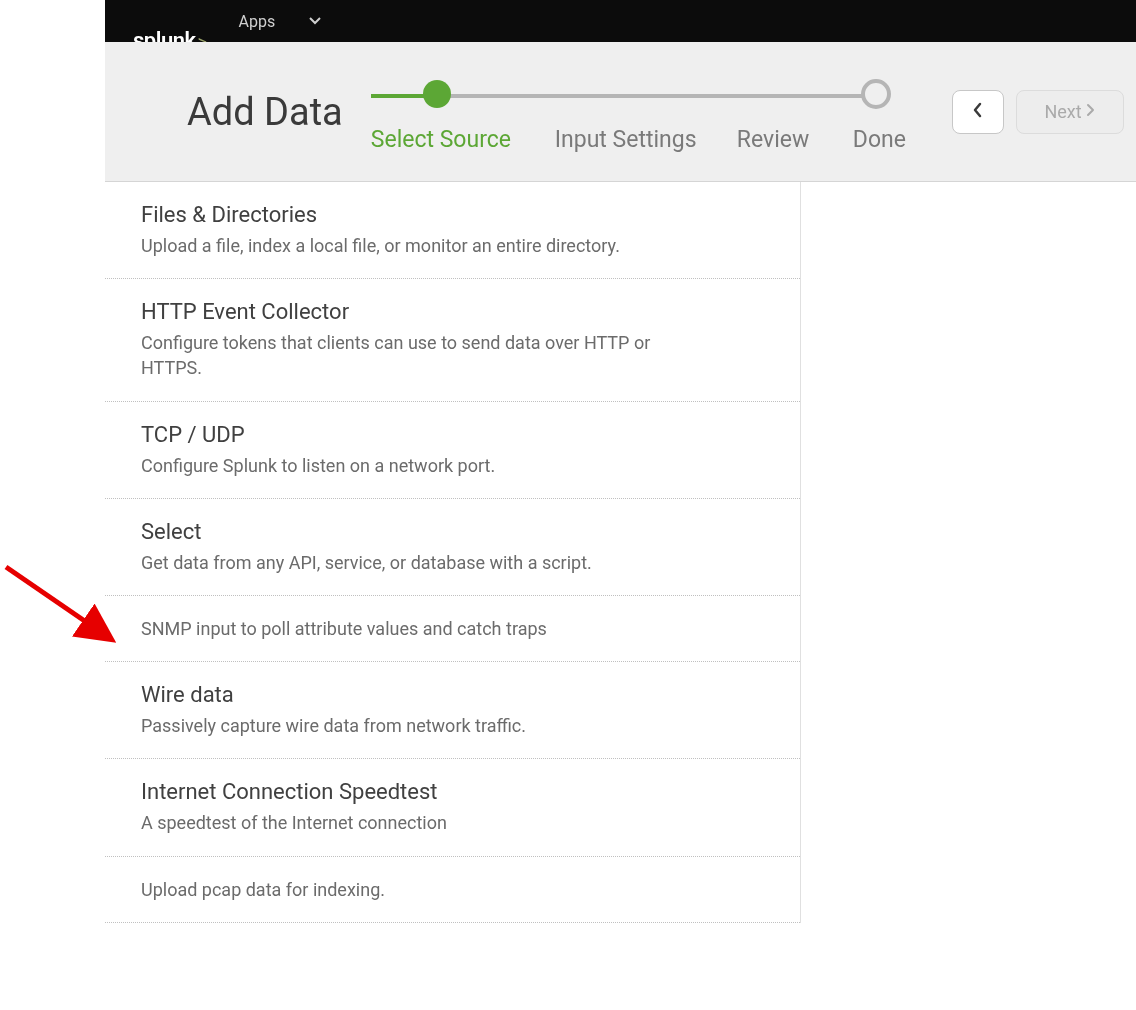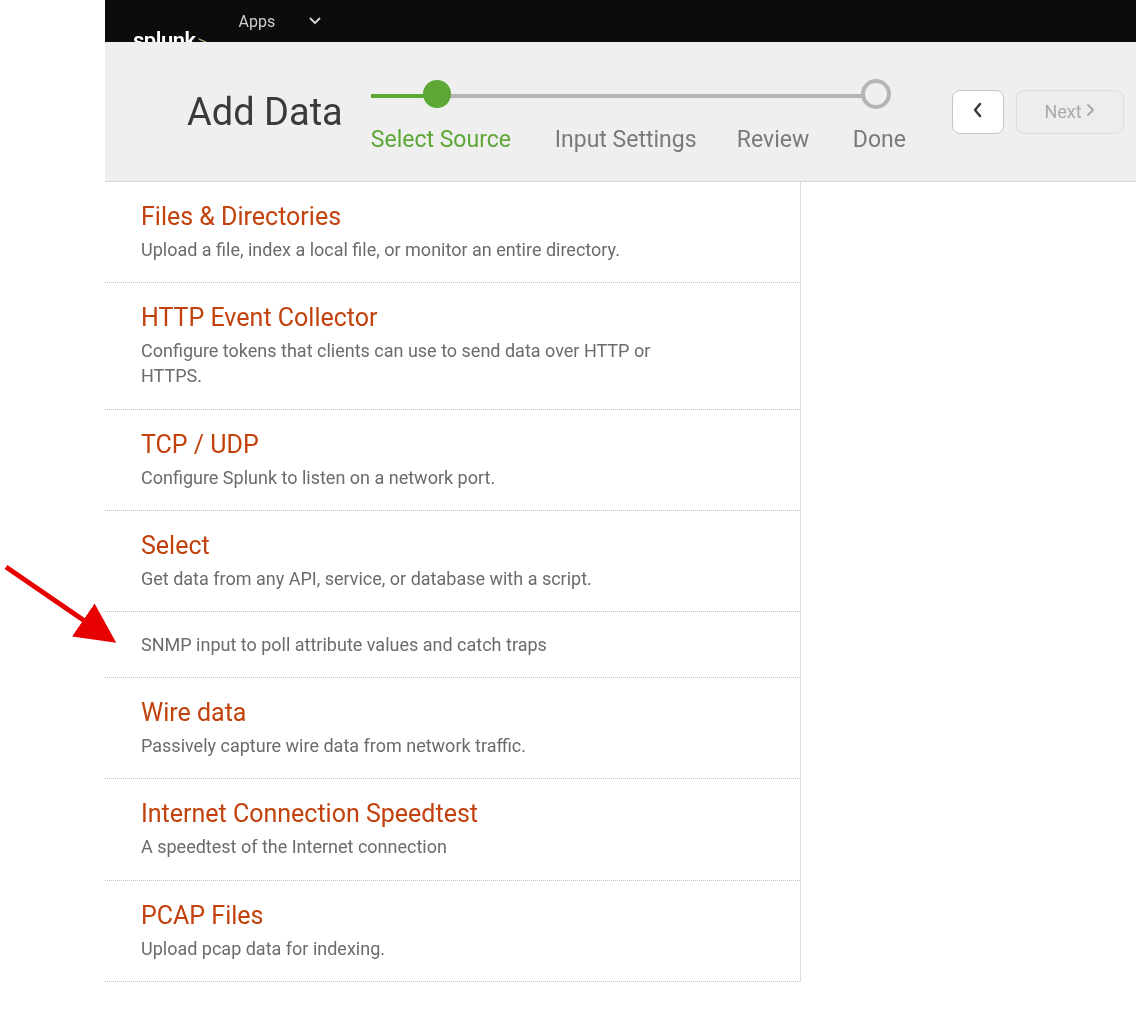--- a/index.html
+++ b/index.html
@@ -170,22 +170,22 @@
       top: 182px;
       width: 696px;
       border-right: 1px solid #e0e0e0;
     }
     .source-item {
       padding: 20px 36px 20px 36px;
       border-bottom: 1px dotted #c0c0c0;
       cursor: pointer;
     }
     .source-title {
-      color: #c2410c;
-      font-size: 25px;
+      color: #404040;
+      font-size: 22px;
       font-weight: 400;
       margin-bottom: 6px;
     }
     .source-desc {
       color: #6b6b6b;
       font-size: 18px;
       line-height: 1.4;
       max-width: 560px;
     }
     .arrow-annotation {
@@ -284,21 +284,20 @@
   </div>
   <div class="source-item">
     <div class="source-title">Wire data</div>
     <div class="source-desc">Passively capture wire data from network traffic.</div>
   </div>
   <div class="source-item">
     <div class="source-title">Internet Connection Speedtest</div>
     <div class="source-desc">A speedtest of the Internet connection</div>
   </div>
   <div class="source-item">
-    <div class="source-title">PCAP Files</div>
     <div class="source-desc">Upload pcap data for indexing.</div>
   </div>
 </div>
 
 <div class="arrow-annotation">
   <svg width="130" height="100" viewBox="0 0 130 100">
     <defs>
       <marker id="arrowhead" markerWidth="8" markerHeight="8" refX="6" refY="4" orient="auto">
         <polygon points="0 0, 8 4, 0 8" fill="#e60000"></polygon>
       </marker>

